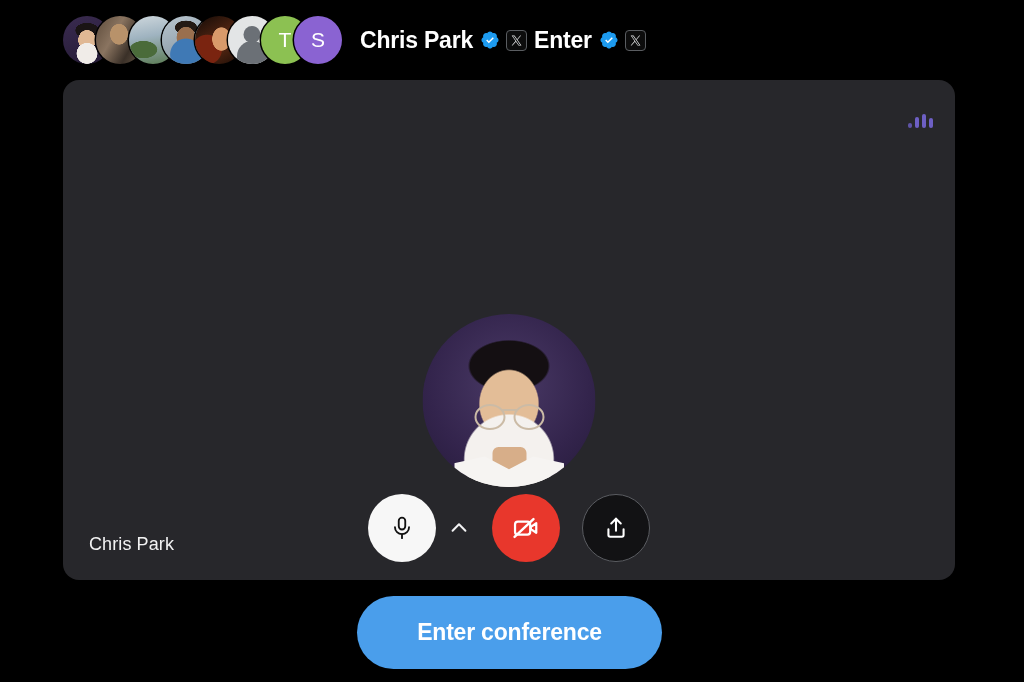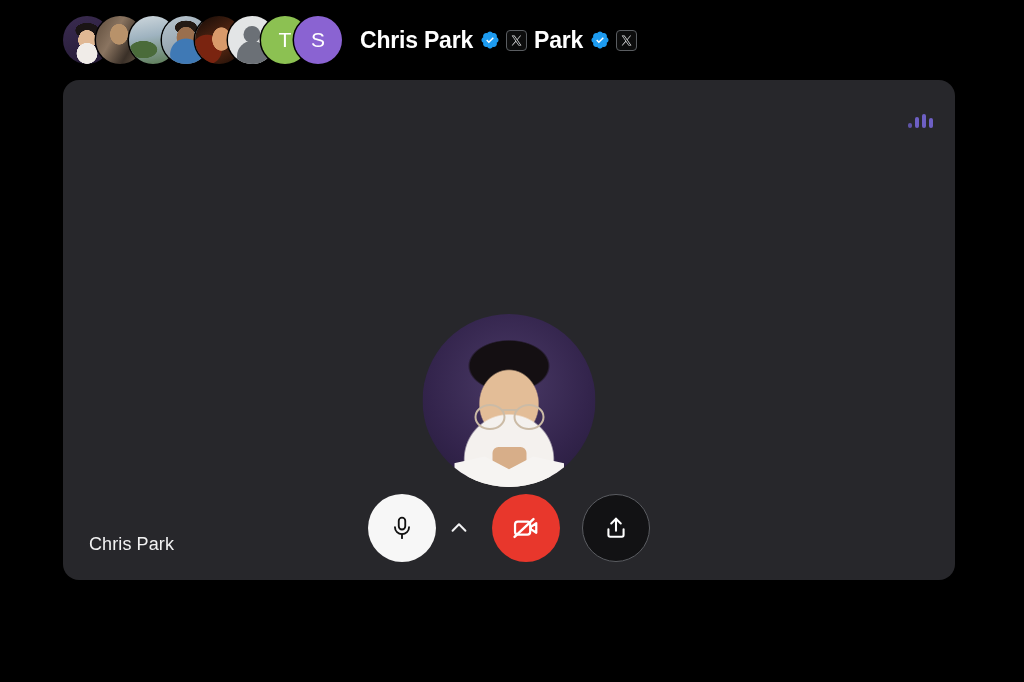--- a/index.html
+++ b/index.html
@@ -227,21 +227,21 @@
         <path fill="#1d9bf0" d="M22.25 12c0-1.43-.88-2.67-2.19-3.34.46-1.39.2-2.9-.81-3.91s-2.52-1.27-3.91-.81C14.67 2.63 13.43 1.75 12 1.75s-2.67.88-3.34 2.19c-1.39-.46-2.9-.2-3.91.81s-1.27 2.52-.81 3.91C2.63 9.33 1.75 10.57 1.75 12s.88 2.67 2.19 3.34c-.46 1.39-.2 2.9.81 3.91s2.52 1.27 3.91.81c.67 1.31 1.91 2.19 3.34 2.19s2.67-.88 3.34-2.19c1.39.46 2.9.2 3.91-.81s1.27-2.52.81-3.91c1.31-.67 2.19-1.91 2.19-3.34z"></path>
         <path fill="#fff" d="M10.6 15.9l-3.2-3.2 1.27-1.27 1.93 1.93 4.73-4.73 1.27 1.27z"></path>
       </svg>
 
       <span class="x-chip">
         <svg viewBox="0 0 24 24">
           <path fill="#e7e9ea" d="M14.2 10.4L22.1 1.2h-1.9l-6.9 8L7.8 1.2H1.5l8.3 12.1-8.3 9.6h1.9l7.3-8.4 5.8 8.4h6.3l-8.6-12.5zm-2.6 3l-.85-1.2-6.7-9.6h2.9l5.4 7.7.85 1.2 7 10.1h-2.9l-5.7-8.2z"></path>
         </svg>
       </span>
 
-      <span class="hl-name">Park</span>
+      <span class="hl-name">Enter</span>
 
       <svg class="badge-verified" viewBox="0 0 24 24">
         <path fill="#1d9bf0" d="M22.25 12c0-1.43-.88-2.67-2.19-3.34.46-1.39.2-2.9-.81-3.91s-2.52-1.27-3.91-.81C14.67 2.63 13.43 1.75 12 1.75s-2.67.88-3.34 2.19c-1.39-.46-2.9-.2-3.91.81s-1.27 2.52-.81 3.91C2.63 9.33 1.75 10.57 1.75 12s.88 2.67 2.19 3.34c-.46 1.39-.2 2.9.81 3.91s2.52 1.27 3.91.81c.67 1.31 1.91 2.19 3.34 2.19s2.67-.88 3.34-2.19c1.39.46 2.9.2 3.91-.81s1.27-2.52.81-3.91c1.31-.67 2.19-1.91 2.19-3.34z"></path>
         <path fill="#fff" d="M10.6 15.9l-3.2-3.2 1.27-1.27 1.93 1.93 4.73-4.73 1.27 1.27z"></path>
       </svg>
 
       <span class="x-chip">
         <svg viewBox="0 0 24 24">
           <path fill="#e7e9ea" d="M14.2 10.4L22.1 1.2h-1.9l-6.9 8L7.8 1.2H1.5l8.3 12.1-8.3 9.6h1.9l7.3-8.4 5.8 8.4h6.3l-8.6-12.5zm-2.6 3l-.85-1.2-6.7-9.6h2.9l5.4 7.7.85 1.2 7 10.1h-2.9l-5.7-8.2z"></path>
         </svg>
@@ -297,14 +297,15 @@
         <svg width="26" height="26" viewBox="0 0 24 24">
           <path d="M12 3.4v11.2" fill="none" stroke="#fff" stroke-width="1.9" stroke-linecap="round"></path>
           <path d="M7.6 7.8L12 3.4l4.4 4.4" fill="none" stroke="#fff" stroke-width="1.9" stroke-linecap="round" stroke-linejoin="round"></path>
           <path d="M5 13.2v5.2a1.6 1.6 0 0 0 1.6 1.6h10.8a1.6 1.6 0 0 0 1.6-1.6v-5.2" fill="none" stroke="#fff" stroke-width="1.9" stroke-linecap="round" stroke-linejoin="round"></path>
         </svg>
       </button>
 
     </div>
   </div>
 
+  <button class="enter-btn">Enter conference</button>
 
 </div>
 
 </body></html>

